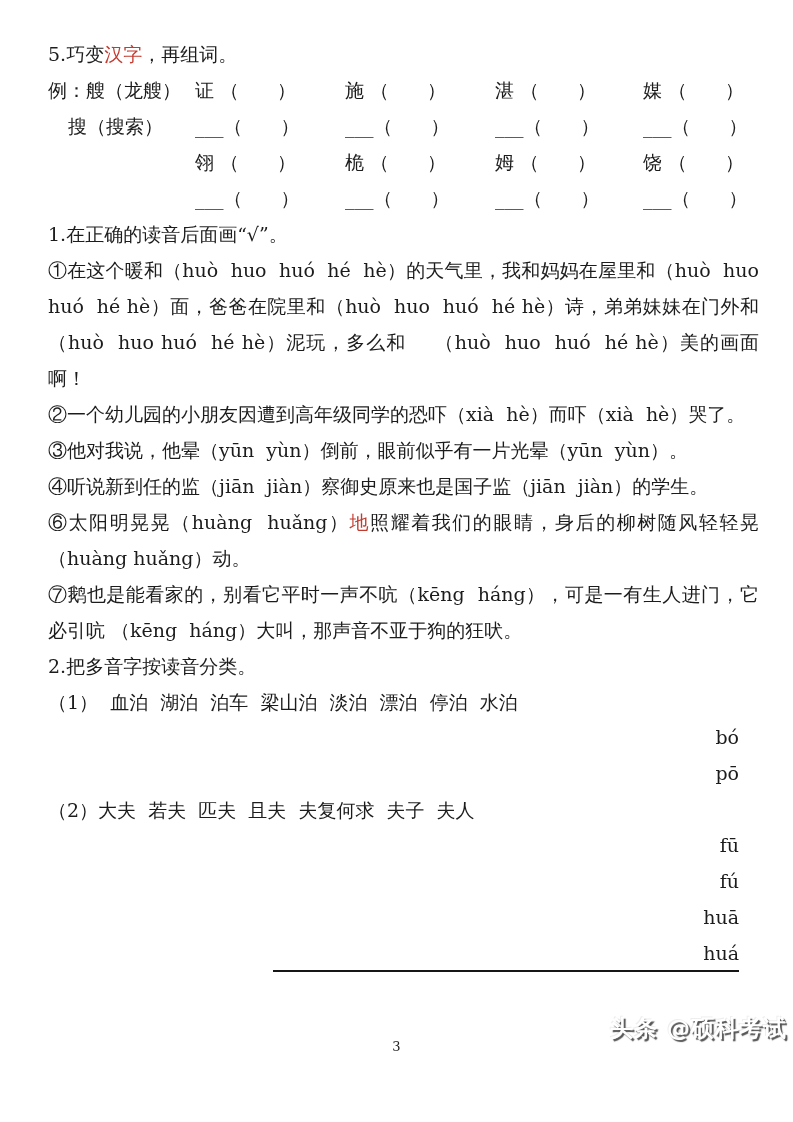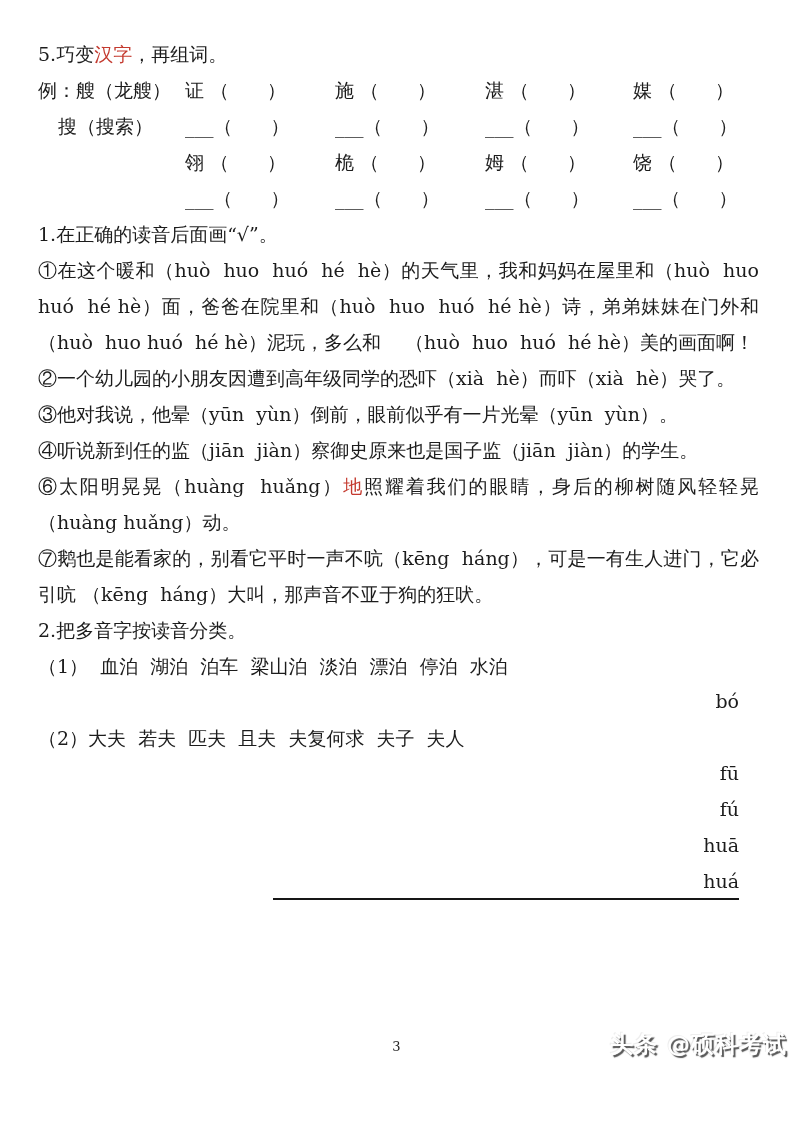--- a/index.html
+++ b/index.html
@@ -4,21 +4,21 @@
 <style>
   html,body{margin:0;padding:0;background:#ffffff;}
   .page{
     position:relative;
     width:793px;height:1070px;
     box-sizing:border-box;
     background:#ffffff;
     color:#1c1c1c;
     font-family:"DejaVu Serif","Liberation Serif",serif;
     font-size:19px;
-    padding:36px 34px 0 38px;
+    padding:36px 34px 0 48px;
     overflow:hidden;
   }
   .line{margin:0;line-height:36px;white-space:pre-wrap;}
   .just{text-align:justify;}
   .bold{font-weight:bold;}
   .red{color:#c43a2f;}
   
   .g-row{display:flex;line-height:36px;white-space:pre-wrap;}
   .g-cell{flex:none;overflow:hidden;}
   .c0{width:147px;box-sizing:border-box;}
@@ -28,21 +28,21 @@
   .c4{width:124px;}
   .indent .c0{padding-left:20px;}
   
   .ans{display:flex;align-items:flex-end;height:36px;padding-right:20px;flex-direction:column;}
   .py{line-height:34px;flex:none;}
   .rule{flex:1;border-bottom:2px solid #161616;margin-bottom:7px;}
   .rule.short{flex:none;width:466px;}
   
   .page-num{position:absolute;left:0;right:0;bottom:16px;text-align:center;font-size:13px;color:#222;}
   .watermark{
-    position:absolute;right:6px;bottom:10px;
+    position:absolute;right:6px;bottom:26px;
     font-family:"DejaVu Sans","Liberation Sans",sans-serif;
     font-size:23px;font-weight:bold;letter-spacing:1px;
     color:#ffffff;
     text-shadow:2px 2px 1px #555555,-1px -1px 0 #eeeeee;
   }
 </style>
 </head>
 <body>
 
 <div class="page">
@@ -87,20 +87,24 @@
   <p class="line just"><span>⑥太阳明晃晃（huàng  huǎng）</span><span class="red">地</span><span>照耀着我们的眼睛，身后的柳树随风轻轻晃（huàng huǎng）动。</span></p>
   <p class="line just">⑦鹅也是能看家的，别看它平时一声不吭（kēng  háng），可是一有生人进门，它必引吭 （kēng  háng）大叫，那声音不亚于狗的狂吠。</p>
 
   <p class="line">2.把多音字按读音分类。</p>
 
   <p class="line">（1）  血泊  湖泊  泊车  梁山泊  淡泊  漂泊  停泊  水泊</p>
   <div class="ans">
     <span class="py">bó</span>
     <span class="rule"></span>
   </div>
+  <div class="ans">
+    <span class="py">pō</span>
+    <span class="rule"></span>
+  </div>
 
   <p class="line">（2）大夫  若夫  匹夫  且夫  夫复何求  夫子  夫人</p>
   <div class="ans">
     <span class="py">fū</span>
     <span class="rule"></span>
   </div>
   <div class="ans">
     <span class="py">fú</span>
     <span class="rule"></span>
   </div>

